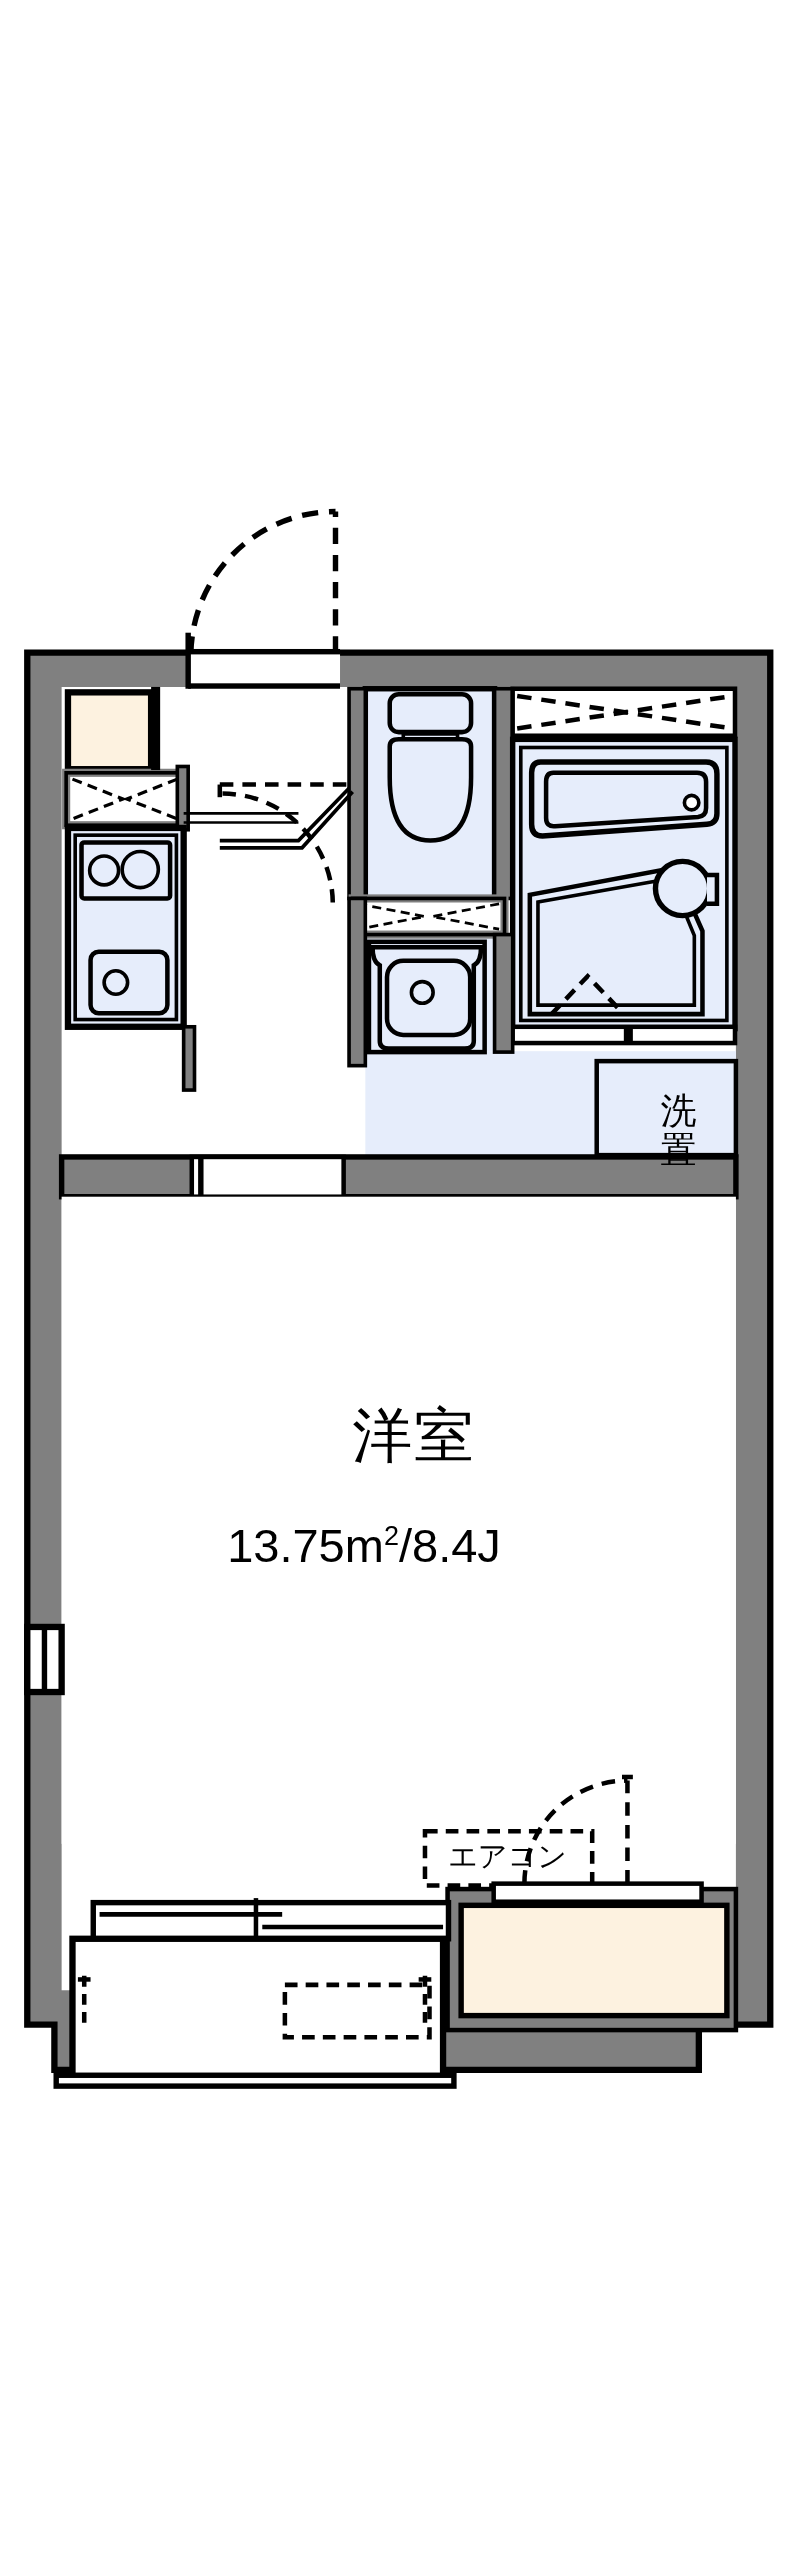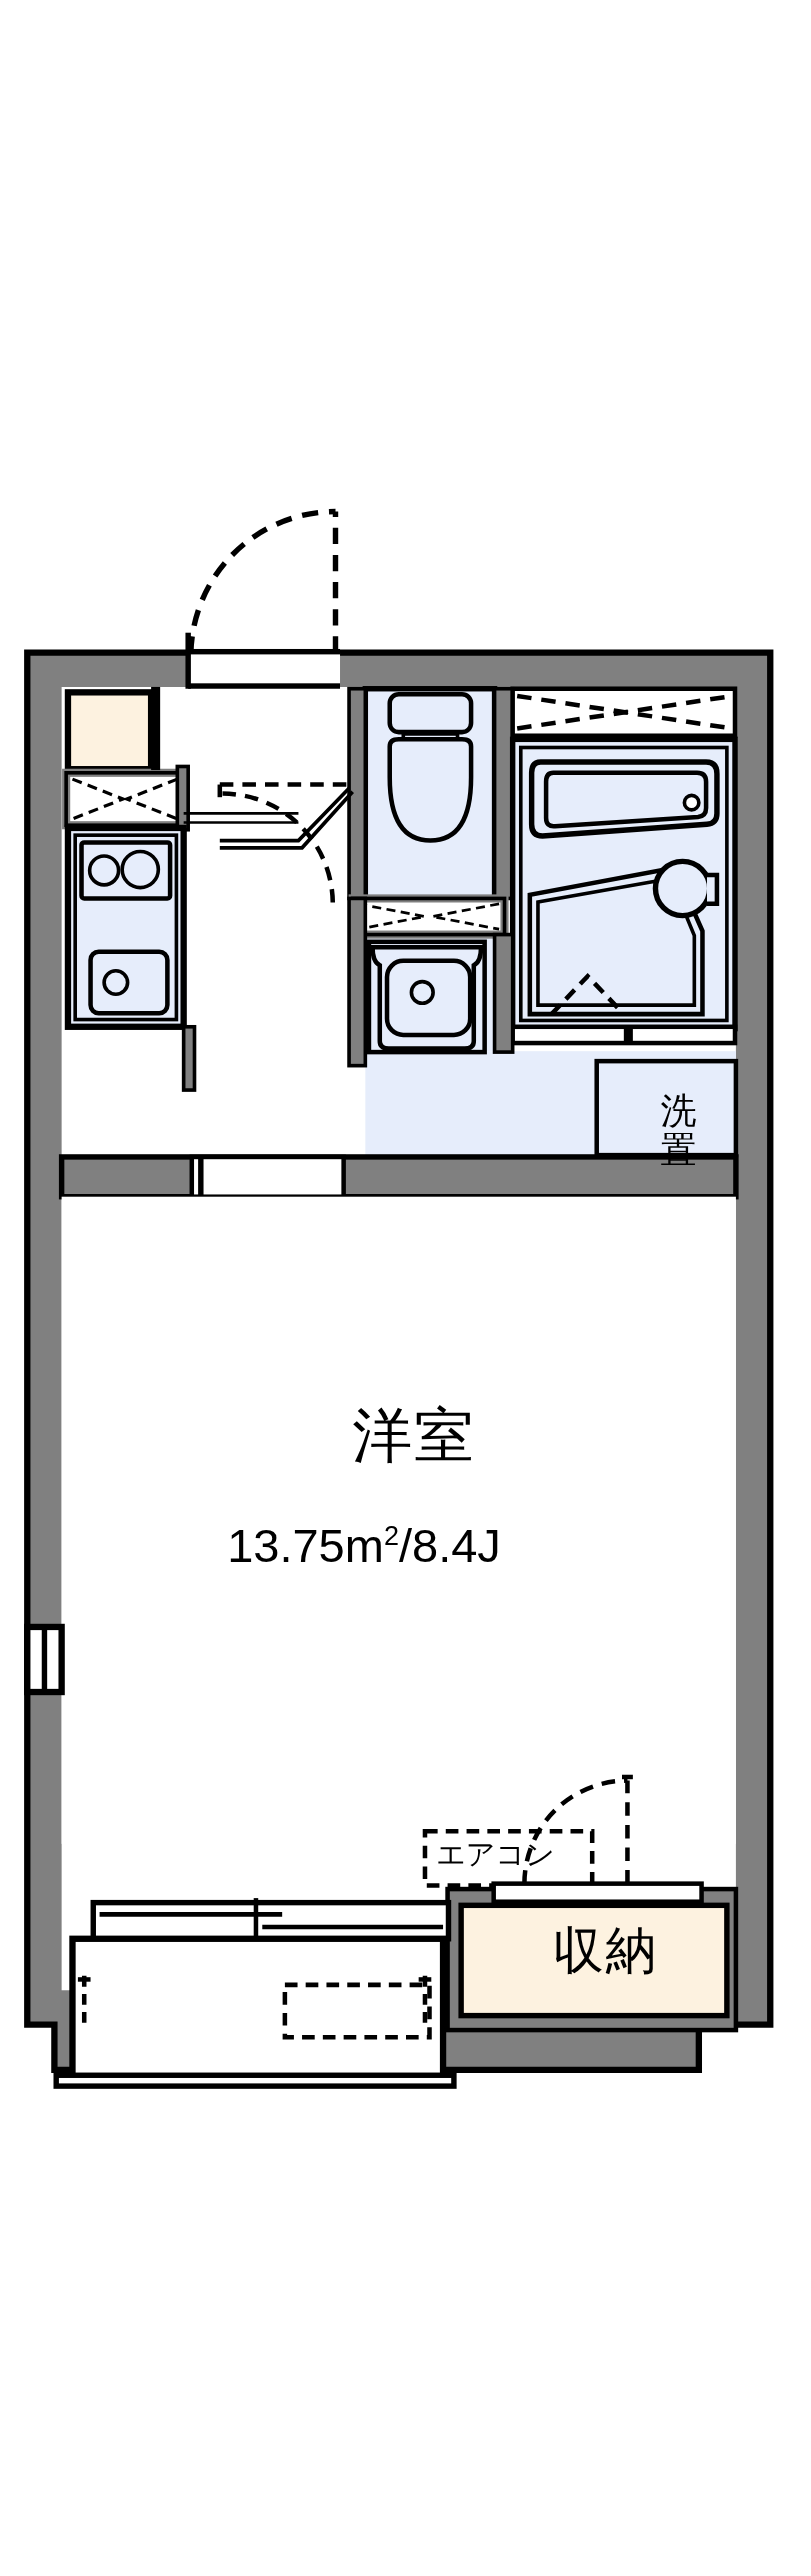--- a/index.html
+++ b/index.html
@@ -56,25 +56,24 @@
   }
   #label-washer {
     left: 615px; top: 1092px;
     width: 127px;
     text-align: center;
     font-size: 36px;
     line-height: 1.08;
   }
   #label-washer span { display: block; }
   #label-aircon {
-    left: 414px; top: 1842px;
+    left: 426px; top: 1842px;
     width: 163px;
     text-align: center;
     font-size: 29px;
-    font-family: Liberation Mono, monospace;
   }
   #label-storage {
     left: 488px; top: 1925px;
     width: 235px;
     text-align: center;
     font-size: 51px;
     letter-spacing: 1.8px;
   }
 </style>
 </head>
@@ -288,16 +287,15 @@
 
   <div class="lbl" id="label-room-area"><span>13.75</span><span>m</span><span class="sup">2</span><span>/</span><span>8.4J</span></div>
 
   <div class="lbl" id="label-washer">
       <span>洗</span>
       <span>置</span>
     </div>
 
   <div class="lbl" id="label-aircon">エアコン</div>
 
-  <div class="lbl" id="label-storage">収納</div>
 
 </div>
 
 
 </body></html>

